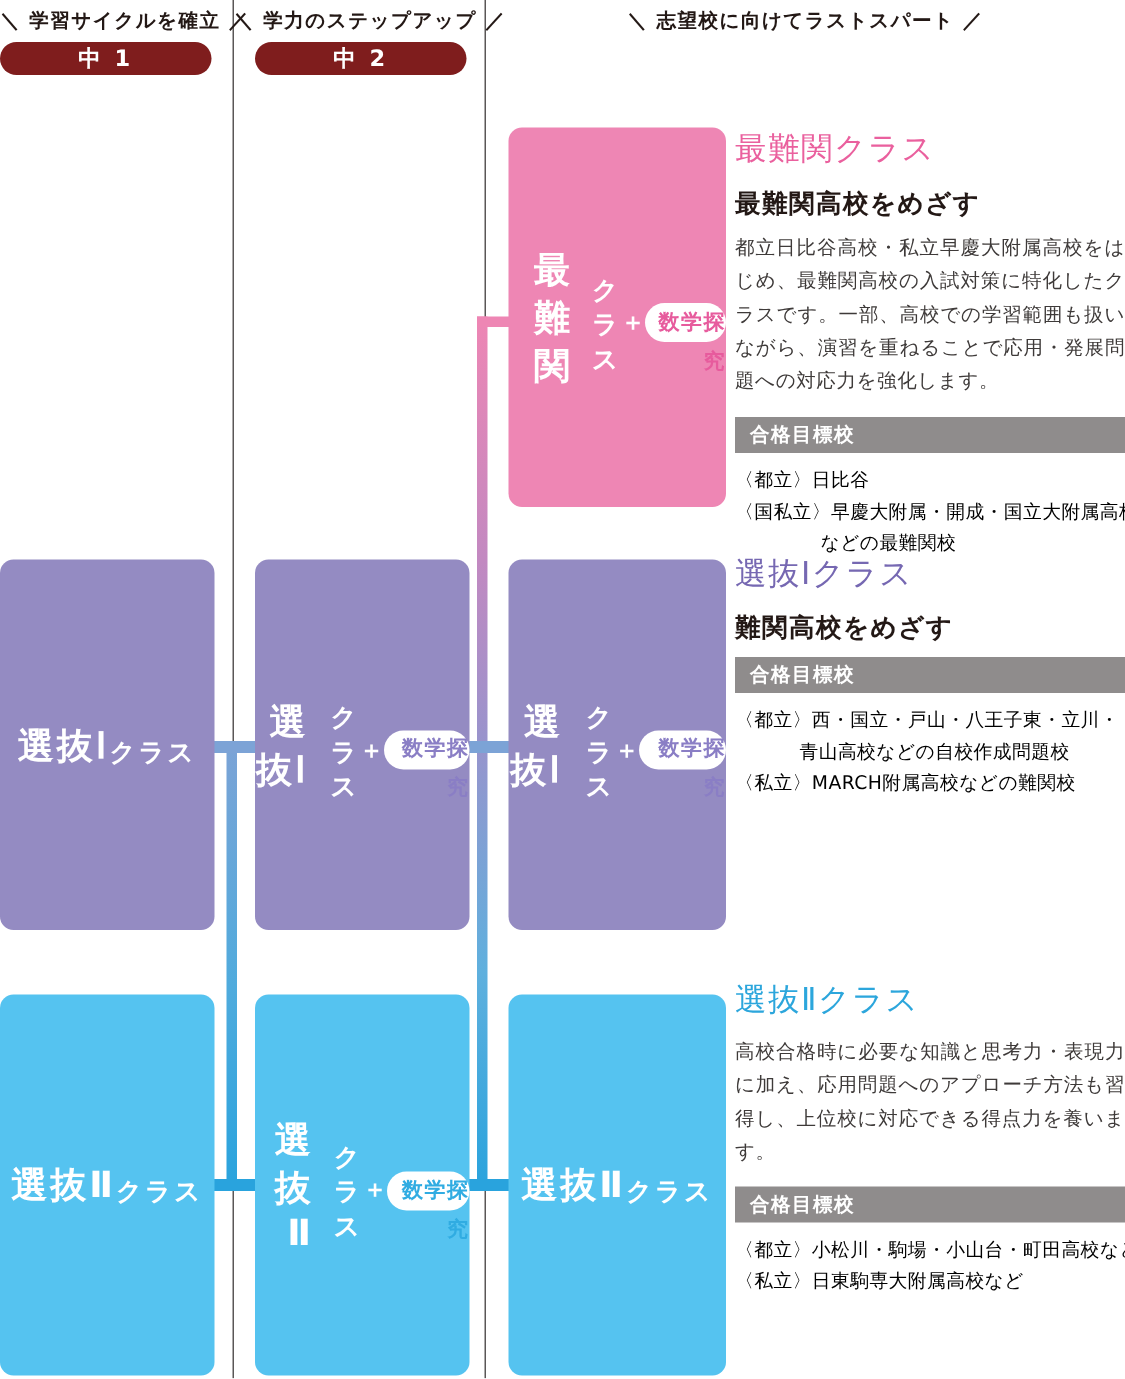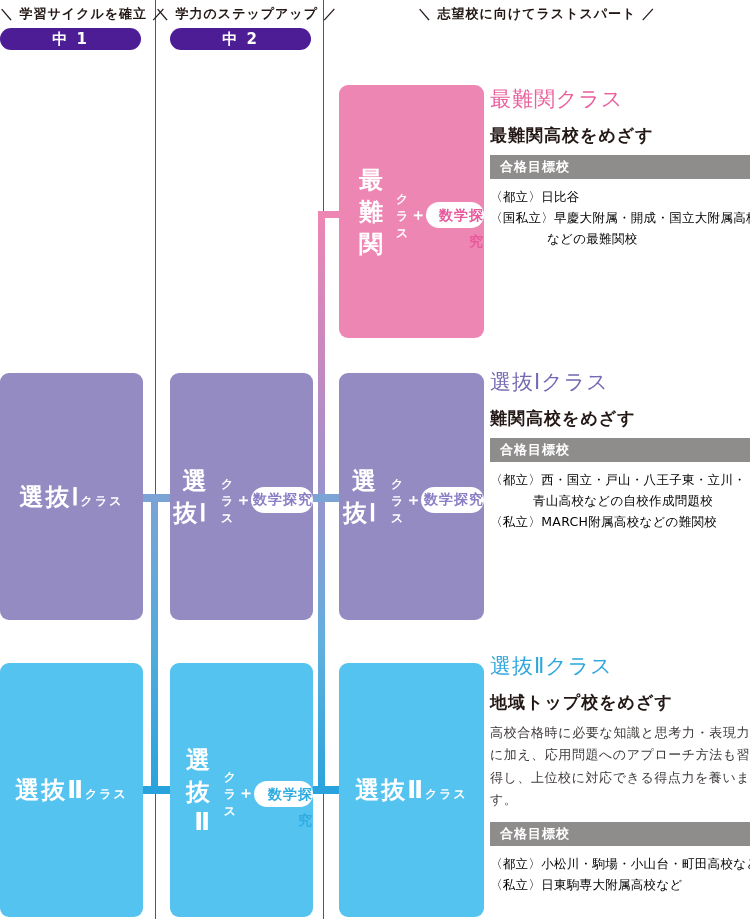--- a/index.html
+++ b/index.html
@@ -17,33 +17,33 @@
   .h-sen1{left:140px;top:494px;width:201px;height:8px;background:#7ca3d6;}
   .v-blue{left:151px;top:494px;width:7px;height:299px;
     background:linear-gradient(180deg,#7ca3d6 0%,#4fabdd 55%,#29a3dd 100%);}
   .h-sen2{left:140px;top:786px;width:202px;height:8px;background:#29a3dd;}
   
   .caption{position:absolute;top:5px;font-size:13px;font-weight:bold;letter-spacing:1px;
     text-align:center;white-space:nowrap;}
   .cap1{left:0;width:156px;}
   .cap2{left:156px;width:168px;}
   .cap3{left:324px;width:426px;}
-  .grade-pill{position:absolute;top:28px;height:22px;background:#4c1d95;border-radius:12px;
+  .grade-pill{position:absolute;top:28px;height:22px;background:#7f1d1d;border-radius:12px;
     color:#fff;font-size:15px;font-weight:bold;text-align:center;line-height:22px;letter-spacing:2px;z-index:3;}
   .g1{left:0;width:141px;}
   .g2{left:170px;width:141px;}
   .g3{left:339px;width:405px;}
   
   .box{position:absolute;border-radius:9px;z-index:3;display:flex;flex-direction:row;
     align-items:center;justify-content:center;color:#fff;text-align:right;}
   .box.pink{background:#ee86b4;}
   .box.purple{background:#948bc2;font-family:Liberation Serif, serif;}
   .box.blue{background:#55c3f0;}
   .box-title{font-size:24px;font-weight:bold;letter-spacing:2px;}
-  .box-sub{font-size:12px;font-weight:bold;letter-spacing:2px;margin-top:9px;}
+  .box-sub{font-size:17px;font-weight:bold;letter-spacing:2px;margin-top:9px;}
   .box-plus{font-size:16px;font-weight:bold;margin-top:7px;}
   .box-addon{margin-top:7px;background:#fff;border-radius:13px;width:98px;height:26px;
     font-size:14px;font-weight:bold;line-height:26px;letter-spacing:1px;}
   .addon-pink{color:#e75b9d;}
   .addon-purple{color:#8a7ec5;}
   .addon-blue{color:#30ace2;}
   
   .section{position:absolute;left:490px;width:260px;z-index:3;}
   .sec-title{font-size:21px;font-weight:normal;letter-spacing:1px;margin-bottom:11px;white-space:nowrap;}
   .t-pink{color:#ea609e;}
@@ -118,37 +118,37 @@
   </div>
 
   <div class="box blue" style="left:339px;top:663px;width:145px;height:254px;">
     <div class="box-title">選抜Ⅱ</div>
     <div class="box-sub">クラス</div>
   </div>
 
   <div class="section" style="top:85px;">
     <div class="sec-title t-pink">最難関クラス</div>
     <div class="sec-heading">最難関高校をめざす</div>
+    <div class="sec-body">都立日比谷高校・私立早慶大附属高校をはじめ、最難関高校の入試対策に特化したクラスです。一部、高校での学習範囲も扱いながら、演習を重ねることで応用・発展問題への対応力を強化します。</div>
     <div class="sec-bar">合格目標校</div>
     <div class="sec-target">〈都立〉日比谷</div>
     <div class="sec-target">〈国私立〉早慶大附属・開成・国立大附属高校</div>
     <div class="sec-target ind-lg">などの最難関校</div>
   </div>
 
   <div class="section" style="top:368px;">
     <div class="sec-title t-purple">選抜Ⅰクラス</div>
     <div class="sec-heading">難関高校をめざす</div>
     <div class="sec-bar">合格目標校</div>
     <div class="sec-target">〈都立〉西・国立・戸山・八王子東・立川・</div>
     <div class="sec-target ind">青山高校などの自校作成問題校</div>
     <div class="sec-target">〈私立〉MARCH附属高校などの難関校</div>
   </div>
 
   <div class="section" style="top:652px;">
     <div class="sec-title t-blue">選抜Ⅱクラス</div>
-    <div class="sec-heading">地域トップ校をめざす</div>
     <div class="sec-body">高校合格時に必要な知識と思考力・表現力に加え、応用問題へのアプローチ方法も習得し、上位校に対応できる得点力を養います。</div>
     <div class="sec-bar">合格目標校</div>
     <div class="sec-target">〈都立〉小松川・駒場・小山台・町田高校などの</div>
     <div class="sec-target">〈私立〉日東駒専大附属高校など</div>
   </div>
 
 </div>
 
 </body></html>

